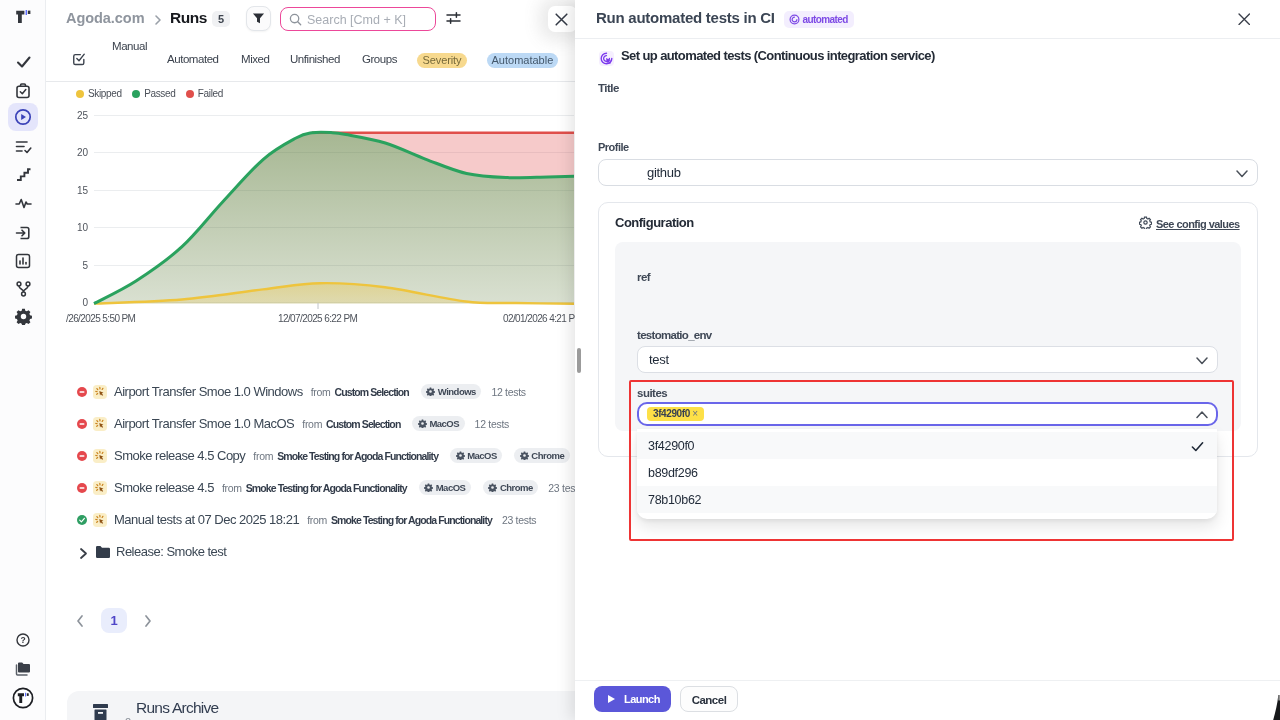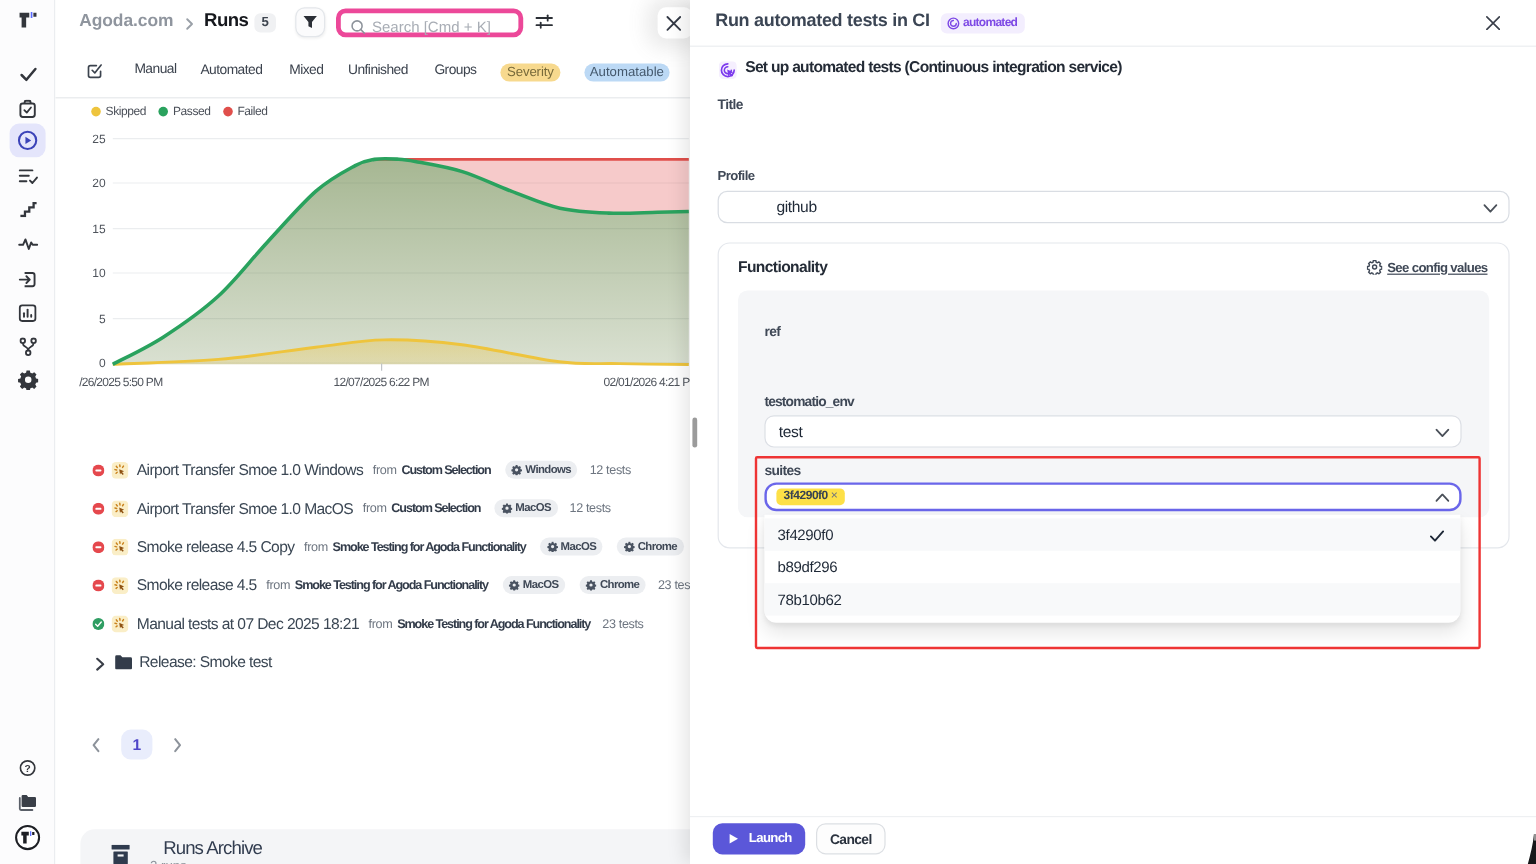--- a/index.html
+++ b/index.html
@@ -29,42 +29,42 @@
   </div>
   <div class="abs" style="left:124px;top:8.5px;font-size:15.5px;font-weight:bold;color:#16181d;letter-spacing:-0.45px;">Runs</div>
   <div class="abs" style="left:166px;top:11px;width:18px;height:16px;background:#f0f1f3;border-radius:5px;text-align:center;font-size:11px;font-weight:bold;color:#3f4650;line-height:16px;">5</div>
 
   <div class="abs" style="left:200px;top:6px;width:25px;height:25px;background:#fbfbfc;border:1px solid #e3e6ea;border-radius:8px;box-shadow:0 1px 2px rgba(0,0,0,0.05);">
     <svg width="13" height="13" viewBox="0 0 14 14" style="margin:5px auto 0 5px;">
         <path d="M1 1.5 H13 L8.6 6.8 V12.2 L5.4 10.6 V6.8 Z" fill="#2b2f36"></path>
       </svg>
   </div>
 
-  <div class="abs" style="left:234px;top:7px;width:156px;height:24px;border:4px solid #ec4899;border-radius:8px;background:#fff;">
+  <div class="abs" style="left:234px;top:7px;width:156px;height:24px;border:1px solid #ec4899;border-radius:8px;background:#fff;">
     <svg width="13" height="13" viewBox="0 0 14 14" style="position:absolute;left:8px;top:5px;">
         <circle cx="6" cy="6" r="4.5" stroke="#8d939b" stroke-width="1.4" fill="none"></circle>
         <path d="M9.4 9.4 L12.6 12.6" stroke="#8d939b" stroke-width="1.4" stroke-linecap="round"></path>
       </svg>
     <div style="position:absolute;left:26px;top:4.5px;font-size:12.5px;color:#a8adb5;">Search [Cmd + K]</div>
   </div>
 
   <svg class="abs" width="15" height="14" viewBox="0 0 15 14" style="left:400px;top:11px;">
       <g stroke="#2b2f36" stroke-width="1.5" stroke-linecap="round">
         <path d="M1 4 H14"></path>
         <path d="M10.4 1.8 V6.2"></path>
         <path d="M1 10 H14"></path>
         <path d="M4.6 7.8 V12.2"></path>
       </g>
     </svg>
 
   <svg class="abs" width="14" height="14" viewBox="0 0 16 16" style="left:26px;top:52px;">
       <path d="M13.5 8.5 V12.5 a1.8 1.8 0 0 1 -1.8 1.8 H3.8 A1.8 1.8 0 0 1 2 12.5 V4.8 A1.8 1.8 0 0 1 3.8 3 H9.5" stroke="#3c434e" stroke-width="1.6" fill="none" stroke-linecap="round"></path>
       <path d="M5.5 7.5 L8 10 L14 2.5" stroke="#3c434e" stroke-width="1.6" fill="none" stroke-linecap="round" stroke-linejoin="round"></path>
     </svg>
-  <div class="abs tabtx" style="left:66px;top:52px;font-size:11.5px;letter-spacing:-0.45px;color:#3c434e;">Manual</div>
+  <div class="abs tabtx" style="left:66px;top:40px;font-size:11.5px;letter-spacing:-0.45px;color:#3c434e;">Manual</div>
   <div class="abs tabtx" style="left:121px;top:53px;font-size:11.5px;letter-spacing:-0.45px;color:#3c434e;">Automated</div>
   <div class="abs tabtx" style="left:195px;top:53px;font-size:11.5px;letter-spacing:-0.45px;color:#3c434e;">Mixed</div>
   <div class="abs tabtx" style="left:244px;top:53px;font-size:11.5px;letter-spacing:-0.45px;color:#3c434e;">Unfinished</div>
   <div class="abs tabtx" style="left:316px;top:53px;font-size:11.5px;letter-spacing:-0.45px;color:#3c434e;">Groups</div>
   <div class="abs" style="left:371px;top:52.5px;height:15.5px;padding:0 5.5px;background:#f7d98e;border-radius:8px;font-size:11px;letter-spacing:-0.1px;color:#776a3a;line-height:15.5px;">Severity</div>
   <div class="abs" style="left:441px;top:52.5px;height:15.5px;padding:0 4.5px;background:#bcd9f5;border-radius:8px;font-size:11px;color:#44586c;line-height:15.5px;">Automatable</div>
 
   <div class="abs" style="left:0;top:81px;width:1234px;height:1px;background:#e7e9ec;"></div>
 
   <div class="abs" style="left:30px;top:88px;font-size:10px;letter-spacing:-0.35px;color:#4a4f58;">
@@ -404,21 +404,21 @@
 
   <div class="abs lbl" style="left:23px;top:141px;font-size:11px;font-weight:bold;color:#3f4856;letter-spacing:-0.5px;">Profile</div>
   <div class="abs" style="left:23px;top:159px;width:660px;height:27px;border:1px solid #d9dde3;border-radius:8px;background:#fff;padding-left:37px;">
     <div style="margin:4.5px 0 0 11px;font-size:13px;color:#1f2937;letter-spacing:-0.3px;">github</div>
     <svg width="12" height="8" viewBox="0 0 12 8" style="position:absolute;right:9px;top:10px;">
         <path d="M1 1 L6 6.4 L11 1" stroke="#4a5059" stroke-width="1.5" fill="none" stroke-linecap="round" stroke-linejoin="round"></path>
       </svg>
   </div>
 
   <div class="abs" style="left:23px;top:202px;width:660px;height:255px;border:1px solid #e4e7ec;border-radius:10px;background:#fff;"></div>
-  <div class="abs" style="left:40px;top:215px;font-size:13px;font-weight:bold;color:#242b36;letter-spacing:-0.5px;">Functionality</div>
+  <div class="abs" style="left:40px;top:215px;font-size:13px;font-weight:bold;color:#242b36;letter-spacing:-0.5px;">Configuration</div>
   <svg width="13" height="13" viewBox="0 0 20 20" style="position:absolute;left:564px;top:216px;">
       <path fill="none" stroke="#3f4856" stroke-width="1.8" d="M8.4 1.8 h3.2 l0.4 2.1 a6.3 6.3 0 0 1 1.7 0.7 l1.8-1.1 2.1 2.1 -1.1 1.8 a6.3 6.3 0 0 1 0.7 1.7 l2.1 0.4 v3.2 l-2.1 0.4 a6.3 6.3 0 0 1 -0.7 1.7 l1.1 1.8 -2.1 2.1 -1.8-1.1 a6.3 6.3 0 0 1 -1.7 0.7 l-0.4 2.1 h-3.2 l-0.4-2.1 a6.3 6.3 0 0 1 -1.7-0.7 l-1.8 1.1 -2.1-2.1 1.1-1.8 a6.3 6.3 0 0 1 -0.7-1.7 l-2.1-0.4 v-3.2 l2.1-0.4 a6.3 6.3 0 0 1 0.7-1.7 l-1.1-1.8 2.1-2.1 1.8 1.1 a6.3 6.3 0 0 1 1.7-0.7 Z"></path>
       <circle cx="10" cy="10" r="2.6" fill="none" stroke="#3f4856" stroke-width="1.8"></circle>
     </svg>
   <div class="abs" style="left:581px;top:217.5px;font-size:11px;font-weight:bold;color:#3f4856;letter-spacing:-0.55px;text-decoration:underline;">See config values</div>
 
   <div class="abs" style="left:40px;top:242px;width:626px;height:189px;background:#f5f6f8;border-radius:8px;"></div>
 
   <div class="abs lbl" style="left:62px;top:271px;font-size:11.5px;font-weight:bold;color:#3f4856;letter-spacing:-0.5px;">ref</div>
 

